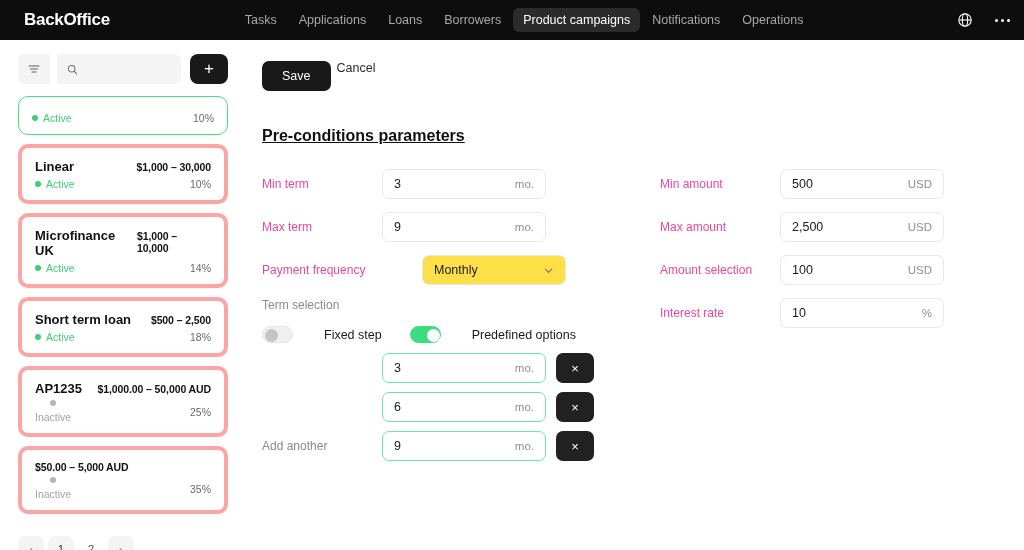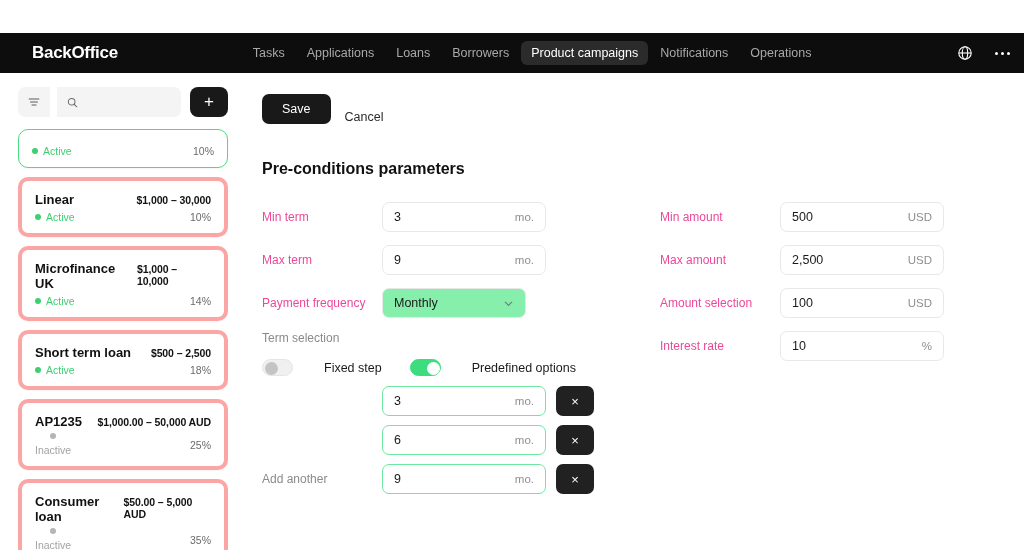--- a/index.html
+++ b/index.html
@@ -7,23 +7,22 @@
     width: 1024px; height: 550px;
     background: #ffffff;
     font-family: "Liberation Sans", sans-serif;
     overflow: hidden;
   }
 
   
   .topbar {
     height: 40px; background: #0d0d0d;
     display: flex; align-items: center;
-    padding: 0 24px;
+    padding: 0 16px;
     position: relative;
-    margin-top: 33px;
   }
   .brand {
     color: #ffffff; font-size: 17px; font-weight: 700;
     letter-spacing: -0.3px; margin-left: 8px;
   }
   .nav {
     display: flex; align-items: center; gap: 2px;
     margin-left: 125px;
   }
   .nav-item {
@@ -100,55 +99,55 @@
     font-size: 11.5px; color: #555; cursor: pointer; background: transparent;
     border: none; font-family: "Liberation Sans", sans-serif;
   }
   .pg.chev { background: #f4f4f5; color: #8a8a8a; font-size: 13px; }
   .pg.current { background: #f4f4f5; color: #333; }
 
   
   .main { flex: 1; padding: 16px 24px 0 18px; position: relative; }
   .main-head { display: flex; align-items: flex-start; justify-content: space-between; }
   .page-title { font-size: 27px; font-weight: 700; color: #0f0f0f; letter-spacing: -0.6px; }
-  .head-actions { display: flex; align-items: flex-end; gap: 14px; margin-top: 5px; }
+  .head-actions { display: flex; align-items: flex-start; gap: 6px; margin-top: 5px; }
   .save-btn {
     background: #191919; color: #fff; border: none;
     border-radius: 7px; padding: 8px 20px; font-size: 12.5px;
     cursor: pointer; font-family: "Liberation Sans", sans-serif;
   }
   .cancel-btn {
     background: transparent; border: none; color: #2a2a2a;
     font-size: 12.5px; cursor: pointer; font-family: "Liberation Sans", sans-serif;
   }
-  .section-title { font-size: 16px; font-weight: 700; color: #111; margin-top: 36px; }
+  .section-title { font-size: 16px; font-weight: 700; color: #111; margin-top: 36px; text-decoration: underline; }
 
   .form-grid { display: flex; margin-top: 24px; gap: 58px; }
   .col { width: 340px; }
   .field { display: flex; align-items: center; margin-bottom: 13px; }
   .f-label { width: 120px; font-size: 12px; color: #ec4899; flex-shrink: 0; }
   .input-wrap {
     width: 164px; height: 30px; border: 1px solid #e8e8e8;
     border-radius: 7px; background: #fff;
     display: flex; align-items: center; padding: 0 11px;
     cursor: text;
   }
   .input-wrap.green { border: 1.5px solid #6ee7a0; }
   .input-wrap input {
     border: none; outline: none; background: transparent; flex: 1;
     font-family: "Liberation Sans", sans-serif; font-size: 12.5px; color: #1a1a1a;
     width: 100%; min-width: 0;
   }
   .suffix { font-size: 11.5px; color: #8e8e8e; margin-left: 6px; flex-shrink: 0; }
   .select-wrap {
     width: 144px; height: 30px; border: 1px solid #e8e8e8;
-    border-radius: 7px; background: #86efac;
+    border-radius: 7px; background: #fde047;
     display: flex; align-items: center; justify-content: space-between;
     padding: 0 11px; cursor: pointer;
-    font-size: 12.5px; color: #1a1a1a;
+    font-size: 12.5px; color: #1a1a1a; margin-left: 40px;
   }
 
   .term-sel-label { font-size: 12px; color: #8a8a8a; margin-top: 13px; }
   .toggles { display: flex; align-items: center; margin-top: 14px; }
   .toggle-group { display: flex; align-items: center; gap: 10px; cursor: pointer; }
   .toggle-group.second { margin-left: 28px; }
   .switch {
     width: 31px; height: 17px; border-radius: 10px;
     background: #f0f0f0; border: 1px solid #e5e5e5;
     position: relative; flex-shrink: 0;
@@ -282,21 +281,20 @@
           <div class="camp-row2">
             <span class="status inactive">
               <span class="dot"></span>
               <span>Inactive</span>
             </span>
             <span class="camp-rate">25%</span>
           </div>
         </div>
         <div class="camp-card">
           <div class="camp-row">
-            <span class="camp-name">Consumer loan</span>
             <span class="camp-range">$50.00 – 5,000 AUD</span>
           </div>
           <div class="camp-row2">
             <span class="status inactive">
               <span class="dot"></span>
               <span>Inactive</span>
             </span>
             <span class="camp-rate">35%</span>
           </div>
         </div>

